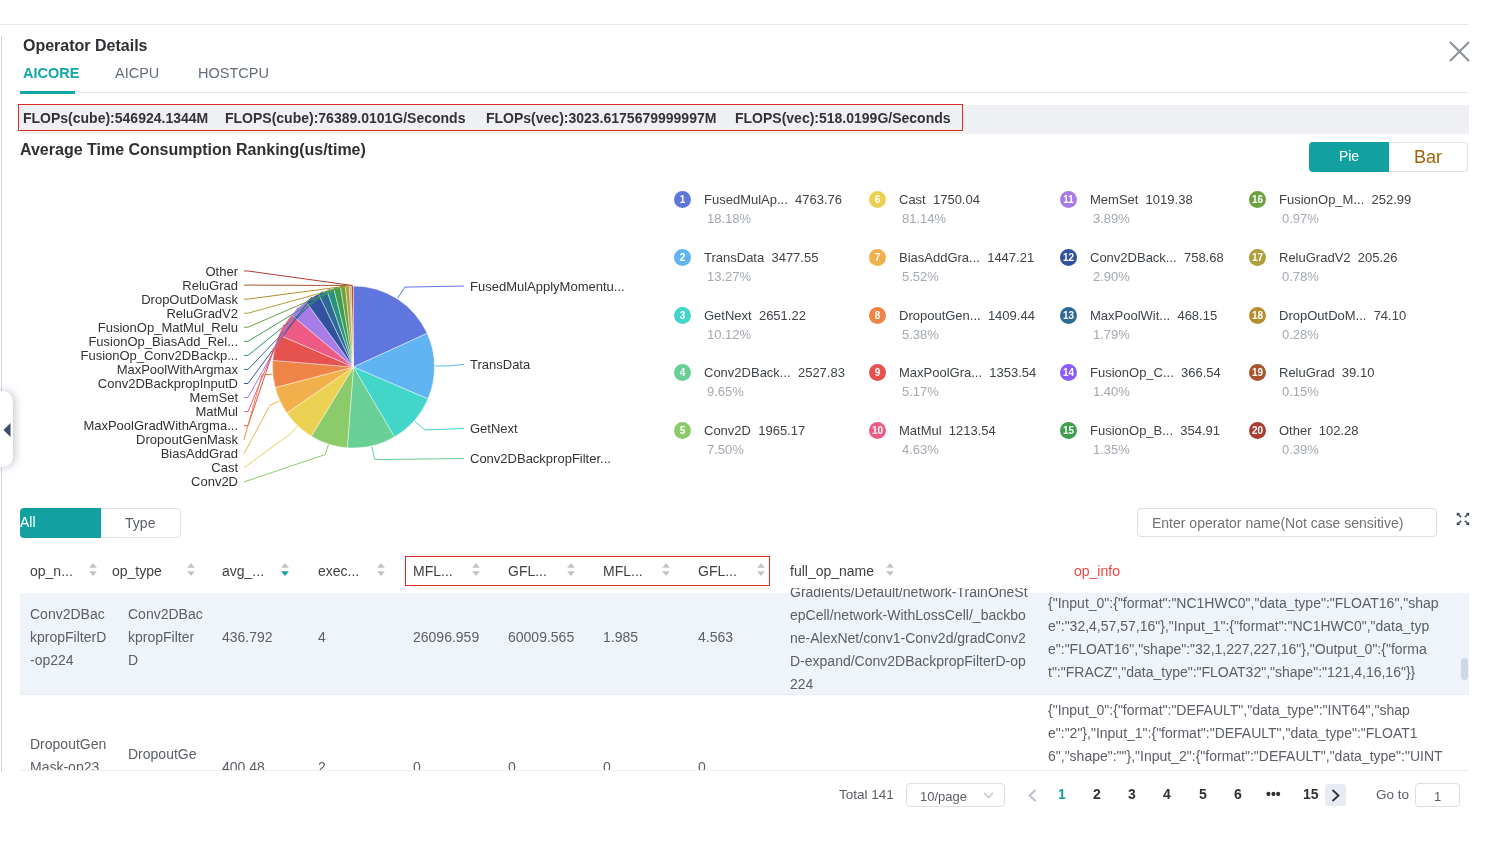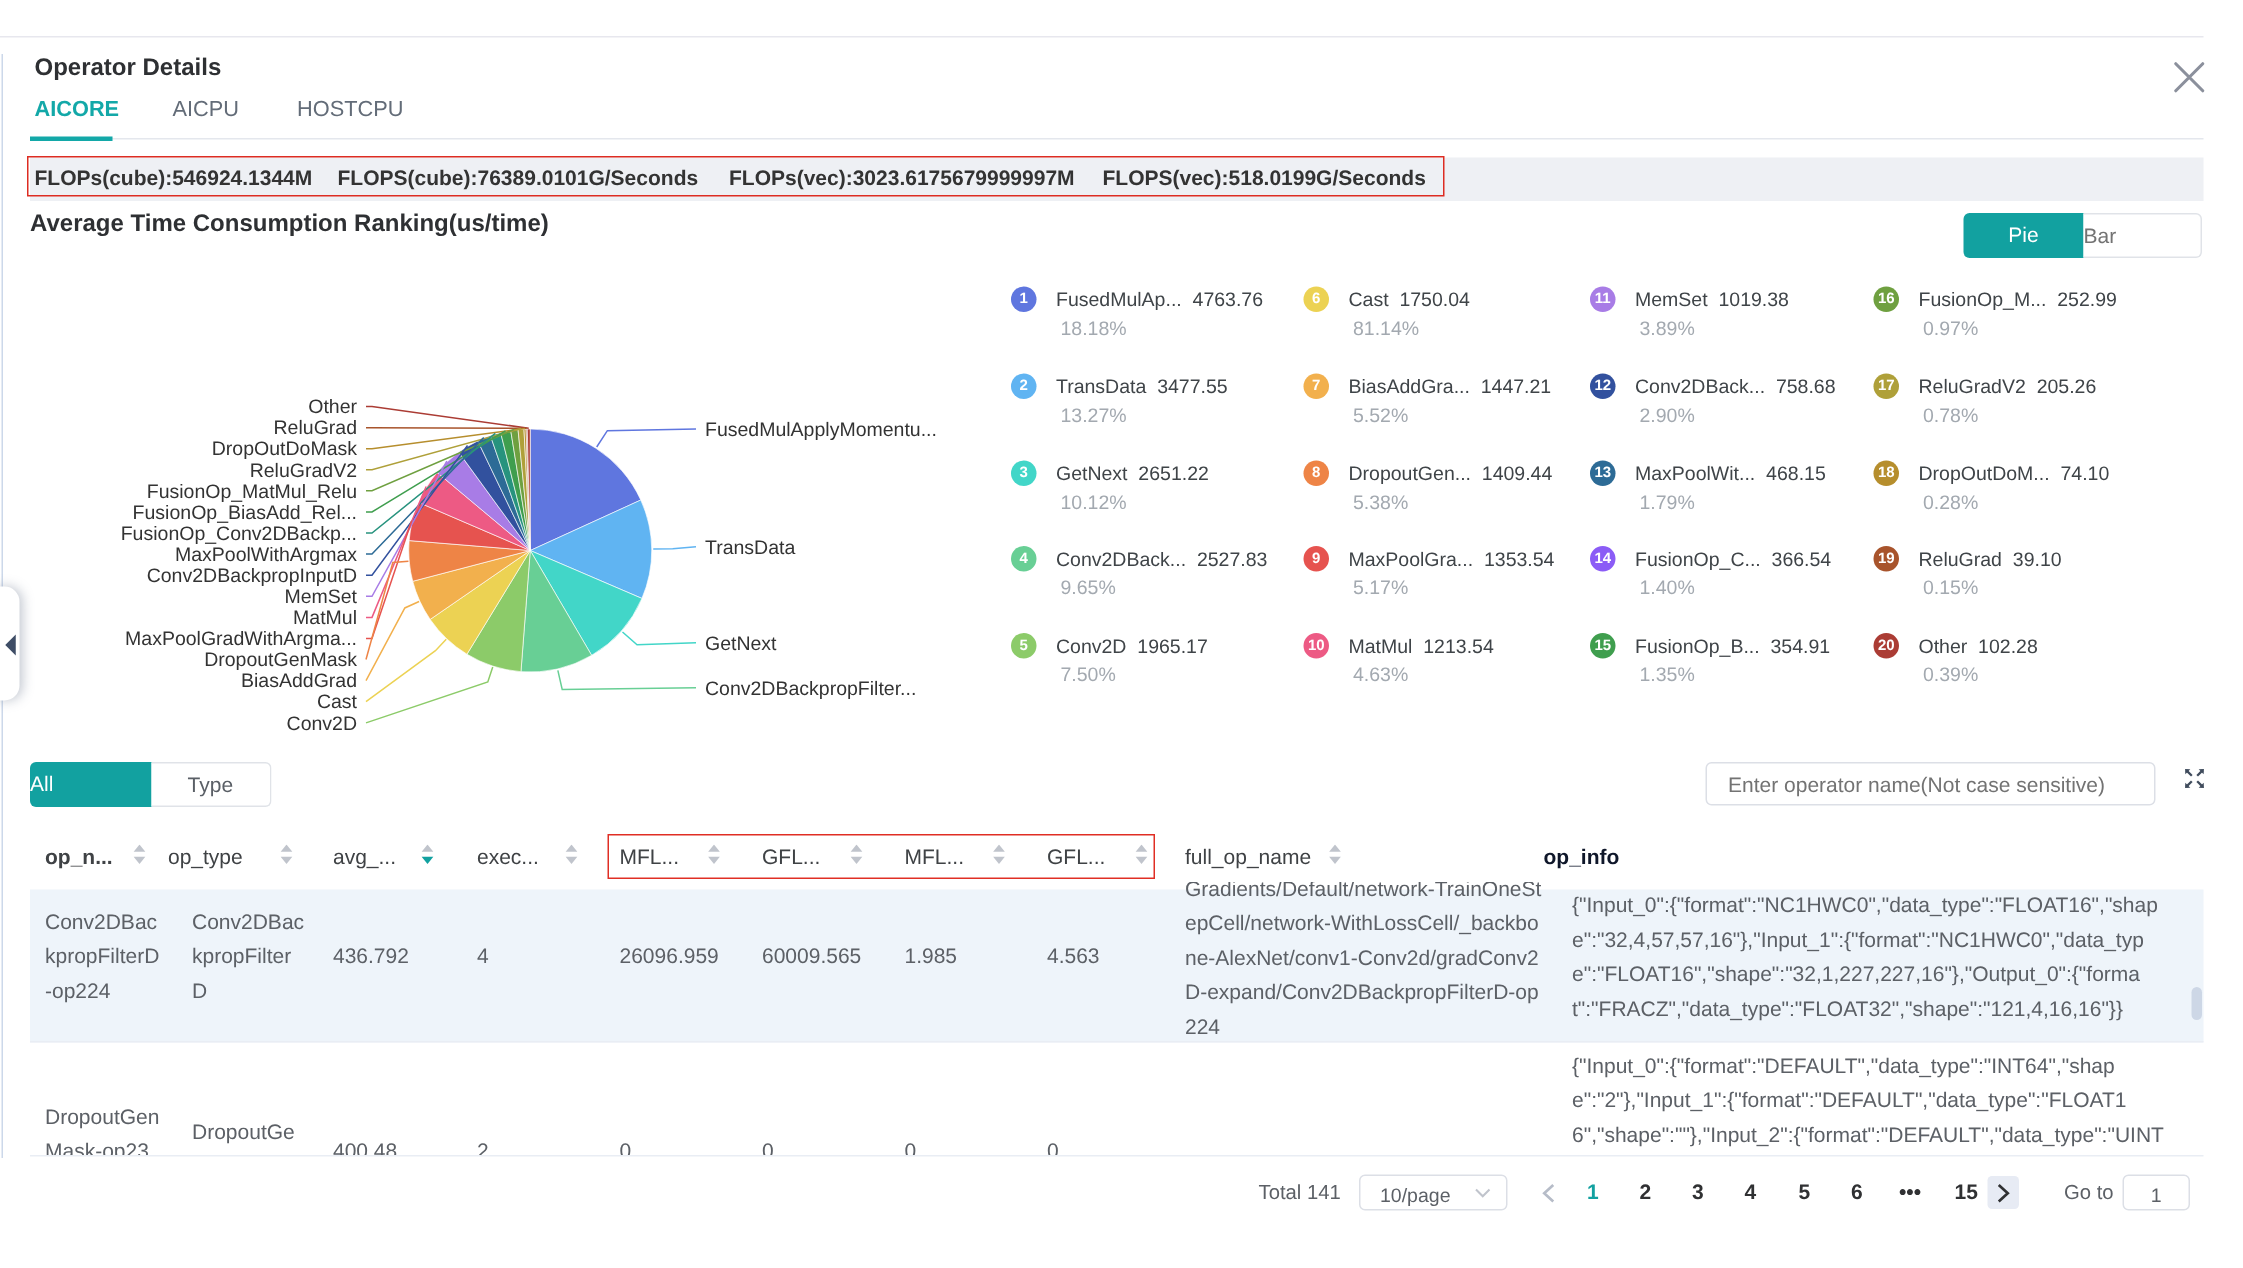--- a/index.html
+++ b/index.html
@@ -40,21 +40,21 @@
 <div class="abs" style="left:20px;top:105px;width:1449px;height:28.5px;background:#eef0f4"></div>
 <div class="abs" style="left:18px;top:103.5px;width:945px;height:27px;border:1px solid #dd2c22"></div>
 <div class="abs" style="left:23px;top:110px;font-size:14px;font-weight:bold;color:#333">FLOPs(cube):546924.1344M</div>
 <div class="abs" style="left:225px;top:110px;font-size:14px;font-weight:bold;color:#333">FLOPS(cube):76389.0101G/Seconds</div>
 <div class="abs" style="left:486px;top:110px;font-size:14px;font-weight:bold;color:#333">FLOPs(vec):3023.6175679999997M</div>
 <div class="abs" style="left:735px;top:110px;font-size:14px;font-weight:bold;color:#333">FLOPS(vec):518.0199G/Seconds</div>
 
 <div class="abs" style="left:20px;top:141px;font-size:16px;font-weight:bold;color:#2e3033">Average Time Consumption Ranking(us/time)</div>
 
 <div class="abs" style="left:1309px;top:142px;width:80px;height:29.5px;background:#12a1a0;border-radius:4px 0 0 4px;color:#fff;font-size:14px;text-align:center;line-height:29.5px">Pie</div>
-<div class="abs" style="left:1389px;top:142px;width:79px;height:29.5px;background:#fff;border:1px solid #e0e3e8;border-left:none;border-radius:0 4px 4px 0;color:#737373;font-size:14px;line-height:29.5px">Bar</div>
+<div class="abs" style="left:1389px;top:142px;width:79px;height:29.5px;background:#fff;border:1px solid #e0e3e8;border-left:none;border-radius:0 4px 4px 0;color:#a16207;font-size:18px;text-align:center;line-height:29.5px">Bar</div>
 
 <svg class="pie" width="660" height="520" viewBox="0 0 660 520" style="position:absolute;left:0;top:0">
     <path d="M353.5,367.0 L353.50,286.00 A81.0,81.0 0 0 1 427.18,333.34 Z" fill="#5f76df" stroke="rgba(255,255,255,0.85)" stroke-width="0.5"></path>
     <path d="M353.5,367.0 L427.18,333.34 A81.0,81.0 0 0 1 427.94,398.94 Z" fill="#60b4f2" stroke="rgba(255,255,255,0.85)" stroke-width="0.5"></path>
     <path d="M353.5,367.0 L427.94,398.94 A81.0,81.0 0 0 1 394.43,436.90 Z" fill="#42d6c8" stroke="rgba(255,255,255,0.85)" stroke-width="0.5"></path>
     <path d="M353.5,367.0 L394.43,436.90 A81.0,81.0 0 0 1 347.30,447.76 Z" fill="#68cf95" stroke="rgba(255,255,255,0.85)" stroke-width="0.5"></path>
     <path d="M353.5,367.0 L347.30,447.76 A81.0,81.0 0 0 1 311.31,436.14 Z" fill="#8ccb69" stroke="rgba(255,255,255,0.85)" stroke-width="0.5"></path>
     <path d="M353.5,367.0 L311.31,436.14 A81.0,81.0 0 0 1 286.79,412.95 Z" fill="#ecd253" stroke="rgba(255,255,255,0.85)" stroke-width="0.5"></path>
     <path d="M353.5,367.0 L286.79,412.95 A81.0,81.0 0 0 1 275.15,387.54 Z" fill="#f2b04d" stroke="rgba(255,255,255,0.85)" stroke-width="0.5"></path>
     <path d="M353.5,367.0 L275.15,387.54 A81.0,81.0 0 0 1 272.77,360.39 Z" fill="#ee8446" stroke="rgba(255,255,255,0.85)" stroke-width="0.5"></path>
@@ -224,21 +224,21 @@
       <path d="M0.7 0.7 L4.2 0.9 L0.9 4.2 Z" stroke="none"></path>
 <path d="M8.8 5.2 L12.4 1.6" fill="none"></path>
       <path d="M13.3 0.7 L9.8 0.9 L13.1 4.2 Z" stroke="none"></path>
 <path d="M5.2 8.8 L1.6 12.4" fill="none"></path>
       <path d="M0.7 13.3 L4.2 13.1 L0.9 9.8 Z" stroke="none"></path>
 <path d="M8.8 8.8 L12.4 12.4" fill="none"></path>
       <path d="M13.3 13.3 L13.1 9.8 L9.8 13.1 Z" stroke="none"></path>
 </g>
 </svg>
 
-<div class="hdr" style="left:30px;top:563px;font-weight:bold;color:#3f4245">op_n...</div>
+<div class="hdr" style="left:30px;top:563px;font-weight:normal;color:#3f4245">op_n...</div>
 <svg class="caret" style="left:88px;top:563px" width="10" height="15" viewBox="0 0 10 15">
     <path d="M5,0 L9.5,5.5 L0.5,5.5 Z" fill="#c0c4cc"></path>
     <path d="M5,15 L9.5,9.5 L0.5,9.5 Z" fill="#c0c4cc"></path>
   </svg>
 <div class="hdr" style="left:112px;top:563px;font-weight:normal;color:#3f4245">op_type</div>
 <svg class="caret" style="left:186px;top:563px" width="10" height="15" viewBox="0 0 10 15">
     <path d="M5,0 L9.5,5.5 L0.5,5.5 Z" fill="#c0c4cc"></path>
     <path d="M5,15 L9.5,9.5 L0.5,9.5 Z" fill="#c0c4cc"></path>
   </svg>
 <div class="hdr" style="left:222px;top:563px;font-weight:normal;color:#3f4245">avg_...</div>
@@ -269,21 +269,21 @@
 <div class="hdr" style="left:698px;top:563px;font-weight:normal;color:#3f4245">GFL...</div>
 <svg class="caret" style="left:756px;top:563px" width="10" height="15" viewBox="0 0 10 15">
     <path d="M5,0 L9.5,5.5 L0.5,5.5 Z" fill="#c0c4cc"></path>
     <path d="M5,15 L9.5,9.5 L0.5,9.5 Z" fill="#c0c4cc"></path>
   </svg>
 <div class="hdr" style="left:790px;top:563px;font-weight:normal;color:#3f4245">full_op_name</div>
 <svg class="caret" style="left:885px;top:563px" width="10" height="15" viewBox="0 0 10 15">
     <path d="M5,0 L9.5,5.5 L0.5,5.5 Z" fill="#c0c4cc"></path>
     <path d="M5,15 L9.5,9.5 L0.5,9.5 Z" fill="#c0c4cc"></path>
   </svg>
-<div class="hdr" style="left:1029px;top:563px;font-weight:bold;color:#0f172a">op_info</div>
+<div class="hdr" style="left:1074px;top:563px;font-weight:normal;color:#ef4444">op_info</div>
 
 <div class="abs" style="left:405px;top:556px;width:365px;height:30px;border:1px solid #e02e24"></div>
 
 <div class="abs" style="left:20px;top:592.5px;width:1449px;height:102px;background:#eef4fa"></div>
 <div class="abs" style="left:20px;top:694px;width:1449px;height:1px;background:#e9edf4"></div>
 <div class="abs" style="left:20px;top:770px;width:1449px;height:1px;background:#e9edf4"></div>
 <div class="cell" style="left:30px;top:603px;">Conv2DBac
 kpropFilterD
 -op224</div>
 <div class="cell" style="left:128px;top:603px;">Conv2DBac

